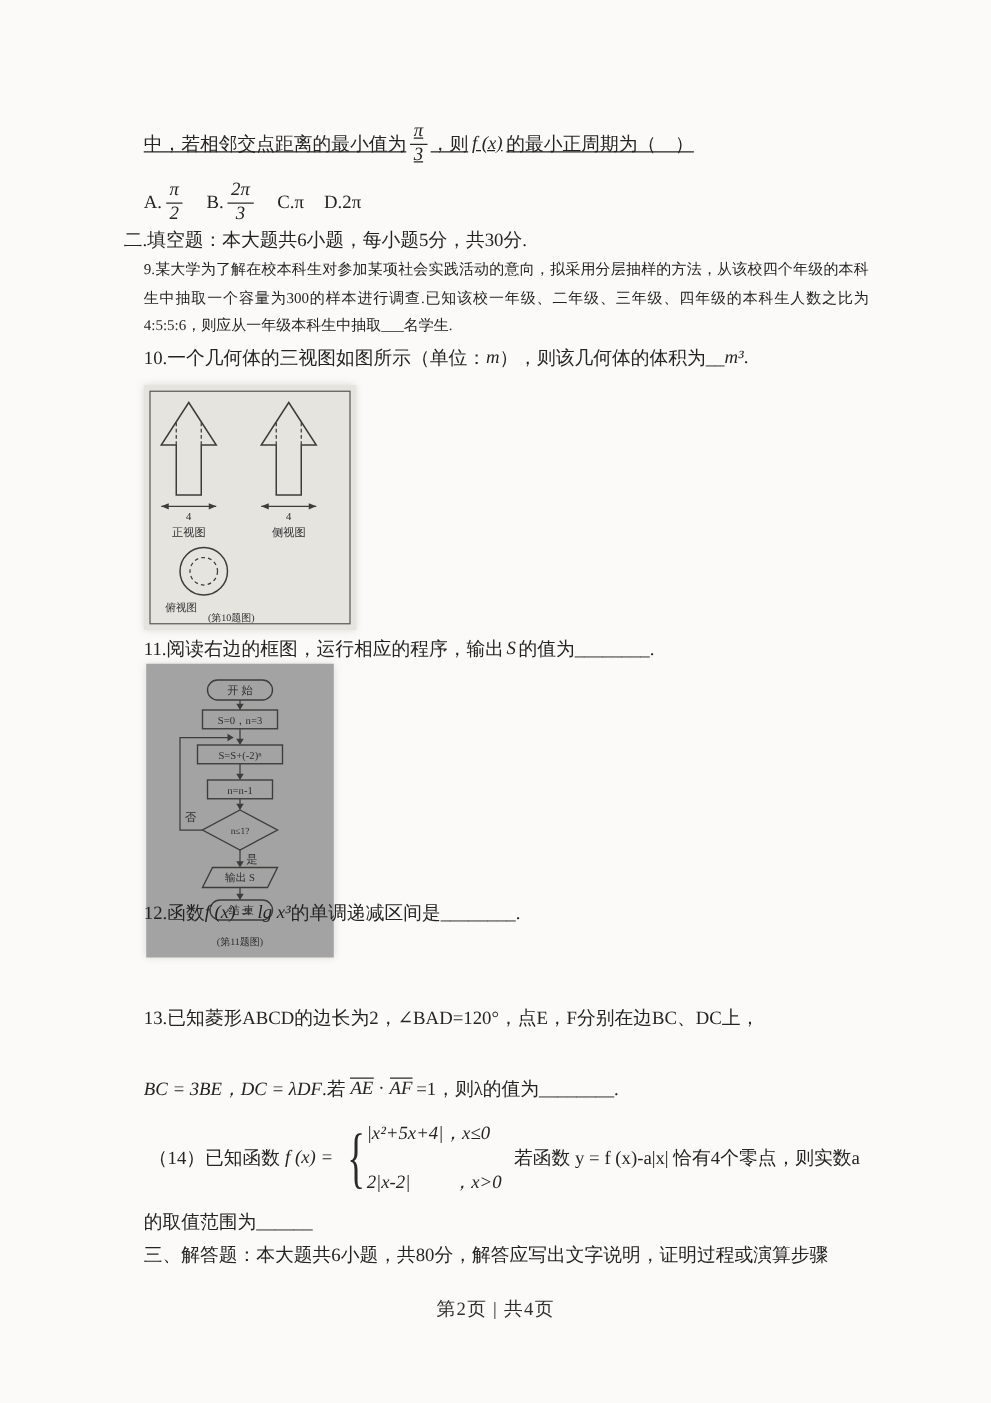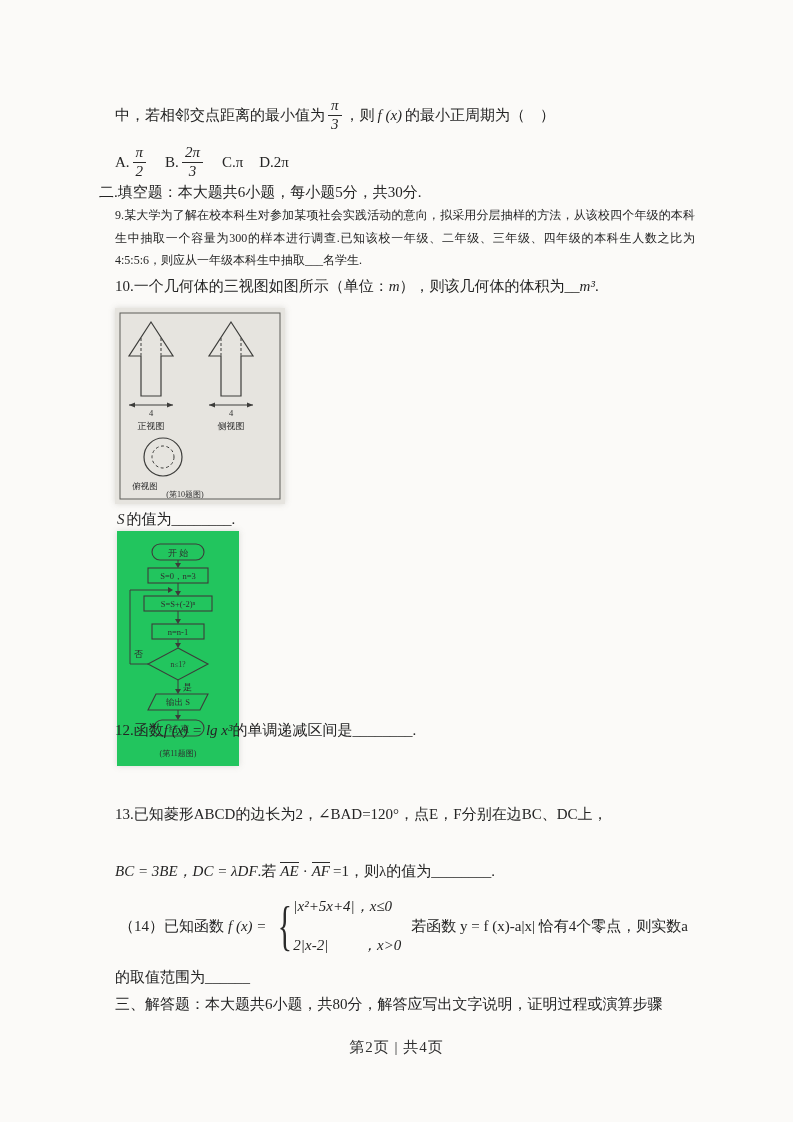--- a/index.html
+++ b/index.html
@@ -17,29 +17,29 @@
   .mathit{font-style:italic;}
   .vec{font-style:italic;position:relative;display:inline-block;padding:0 1px;}
   .vec::after{content:"";position:absolute;left:1px;right:1px;top:-1px;border-top:1.2px solid #2a2a2a;}
   .opts{display:flex;align-items:center;font-size:15px;}
   .opts .og{width:16px;}
   .piece{display:inline-flex;align-items:center;margin:0 2px;}
   .brace{font-size:54px;font-weight:300;line-height:50px;transform:scaleX(0.55);transform-origin:center;margin-right:-5px;color:#2a2a2a;}
   .cases{display:inline-flex;flex-direction:column;row-gap:20px;font-size:15px;white-space:pre;}
   .fig{position:absolute;}
   .fig10-bg{background:#e6e4df;padding:4px;box-shadow:0 0 6px rgba(120,120,110,.25);}
-  .fig11-bg{background:#22c55e;padding:5px 1px 2px;box-shadow:0 0 6px rgba(120,120,110,.25);}
+  .fig11-bg{background:#a3a3a3;padding:5px 15px 2px;box-shadow:0 0 6px rgba(120,120,110,.25);}
   .fig svg{display:block;}
   .fig text{font-family:"Liberation Serif","DejaVu Serif",serif;fill:#2e2e2e;}
   .footer{position:absolute;left:0;right:0;text-align:center;font-size:15px;color:#2f2f2f;letter-spacing:1px;}
 </style>
 </head>
 <body>
 
-<div class="abs mline" style="left:115px;top:98px;">
+<div class="abs mline" style="left:115px;top:98px;text-decoration:underline;">
   <span>中，若相邻交点距离的最小值为</span>
   <span class="frac">
     <span class="fnum">π</span>
     <span class="fden">3</span>
   </span>
   <span>，则</span>
   <span class="mathit" style="margin:0 3px;">f (x)</span>
   <span>的最小正周期为（　）</span>
 </div>
 
@@ -100,20 +100,21 @@
     <text x="112" y="117" font-size="9" text-anchor="middle">侧视图</text>
 
     <circle cx="44" cy="145" r="19" fill="none" stroke="#3c3c3a" stroke-width="1.2"></circle>
     <circle cx="44" cy="145" r="11" fill="none" stroke="#3c3c3a" stroke-width="1" stroke-dasharray="3,2.5"></circle>
     <text x="26" y="177" font-size="8.5" text-anchor="middle">俯视图</text>
     <text x="66" y="185" font-size="8" text-anchor="middle">(第10题图)</text>
   </svg>
 </div>
 
 <div class="abs mline" style="left:115px;top:510px;">
+  <span>11.阅读右边的框图，运行相应的程序，输出</span>
   <span class="mathit" style="margin:0 2px;">S</span>
   <span>的值为________.</span>
 </div>
 
 <div class="fig fig11-bg" style="left:117px;top:531px;">
   <svg width="120" height="228" viewBox="0 0 120 228">
 
     <rect x="34" y="8" width="52" height="16" rx="8" fill="none" stroke="#3c3c3a" stroke-width="1.1"></rect>
     <text x="60" y="19.5" font-size="9" text-anchor="middle">开 始</text>
     <line x1="60" y1="24" x2="60" y2="30" stroke="#3c3c3a" stroke-width="1"></line>

